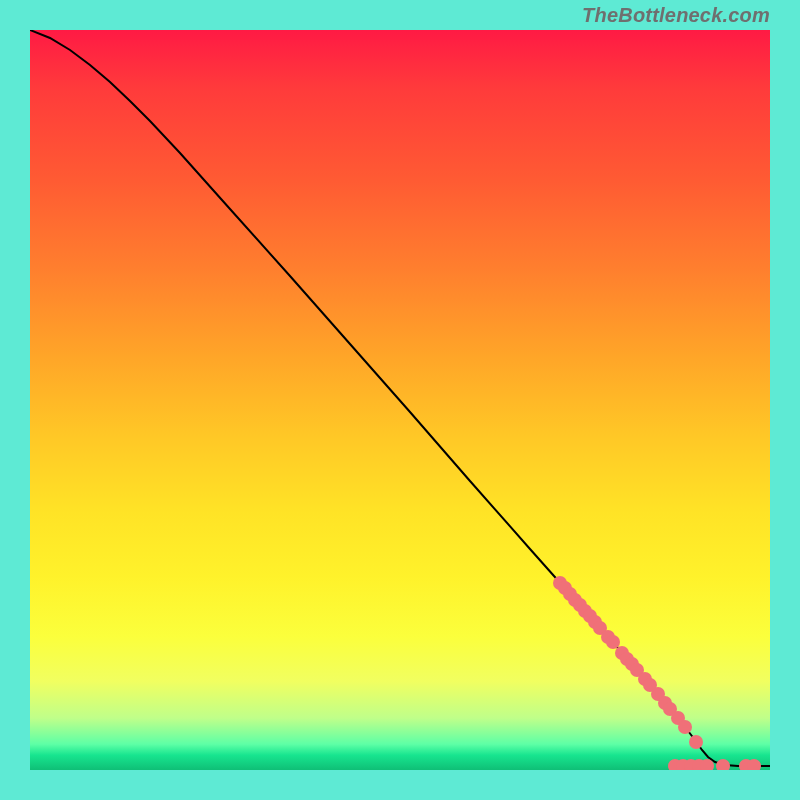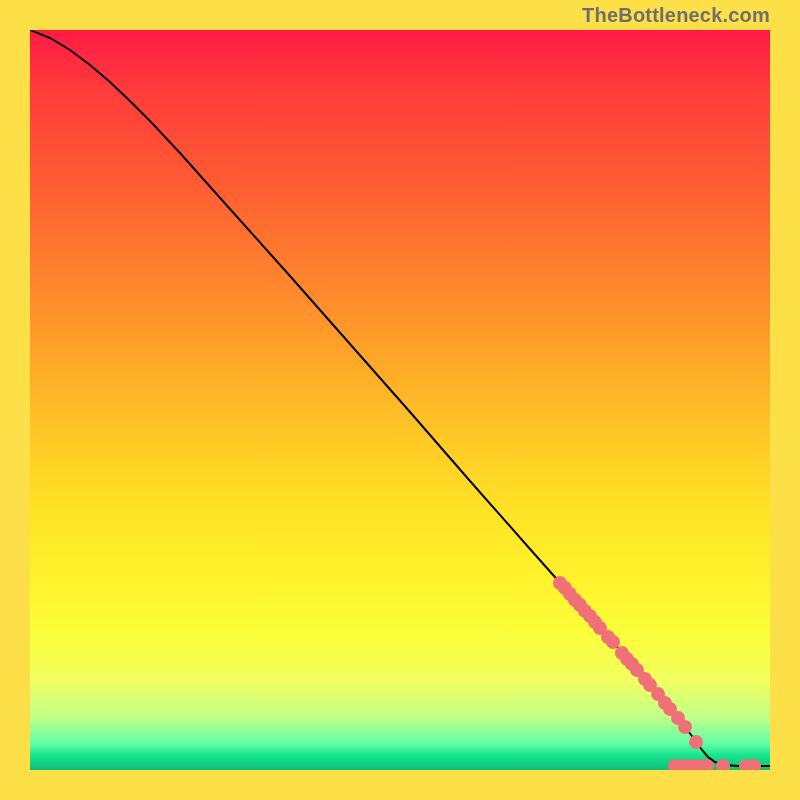--- a/index.html
+++ b/index.html
@@ -10,21 +10,22 @@
     background: #000;
     overflow: hidden;
     font-family: Arial, Helvetica, sans-serif;
   }
   .frame {
     position: absolute;
     left: 0;
     top: 0;
     width: 800px;
     height: 800px;
-    background: #fde047;
+    background: #5eead4;
+    font-style: italic;
   }
   .plot {
     position: absolute;
     left: 30px;
     top: 30px;
     width: 740px;
     height: 740px;
     overflow: hidden;
   }
   .gradient {

